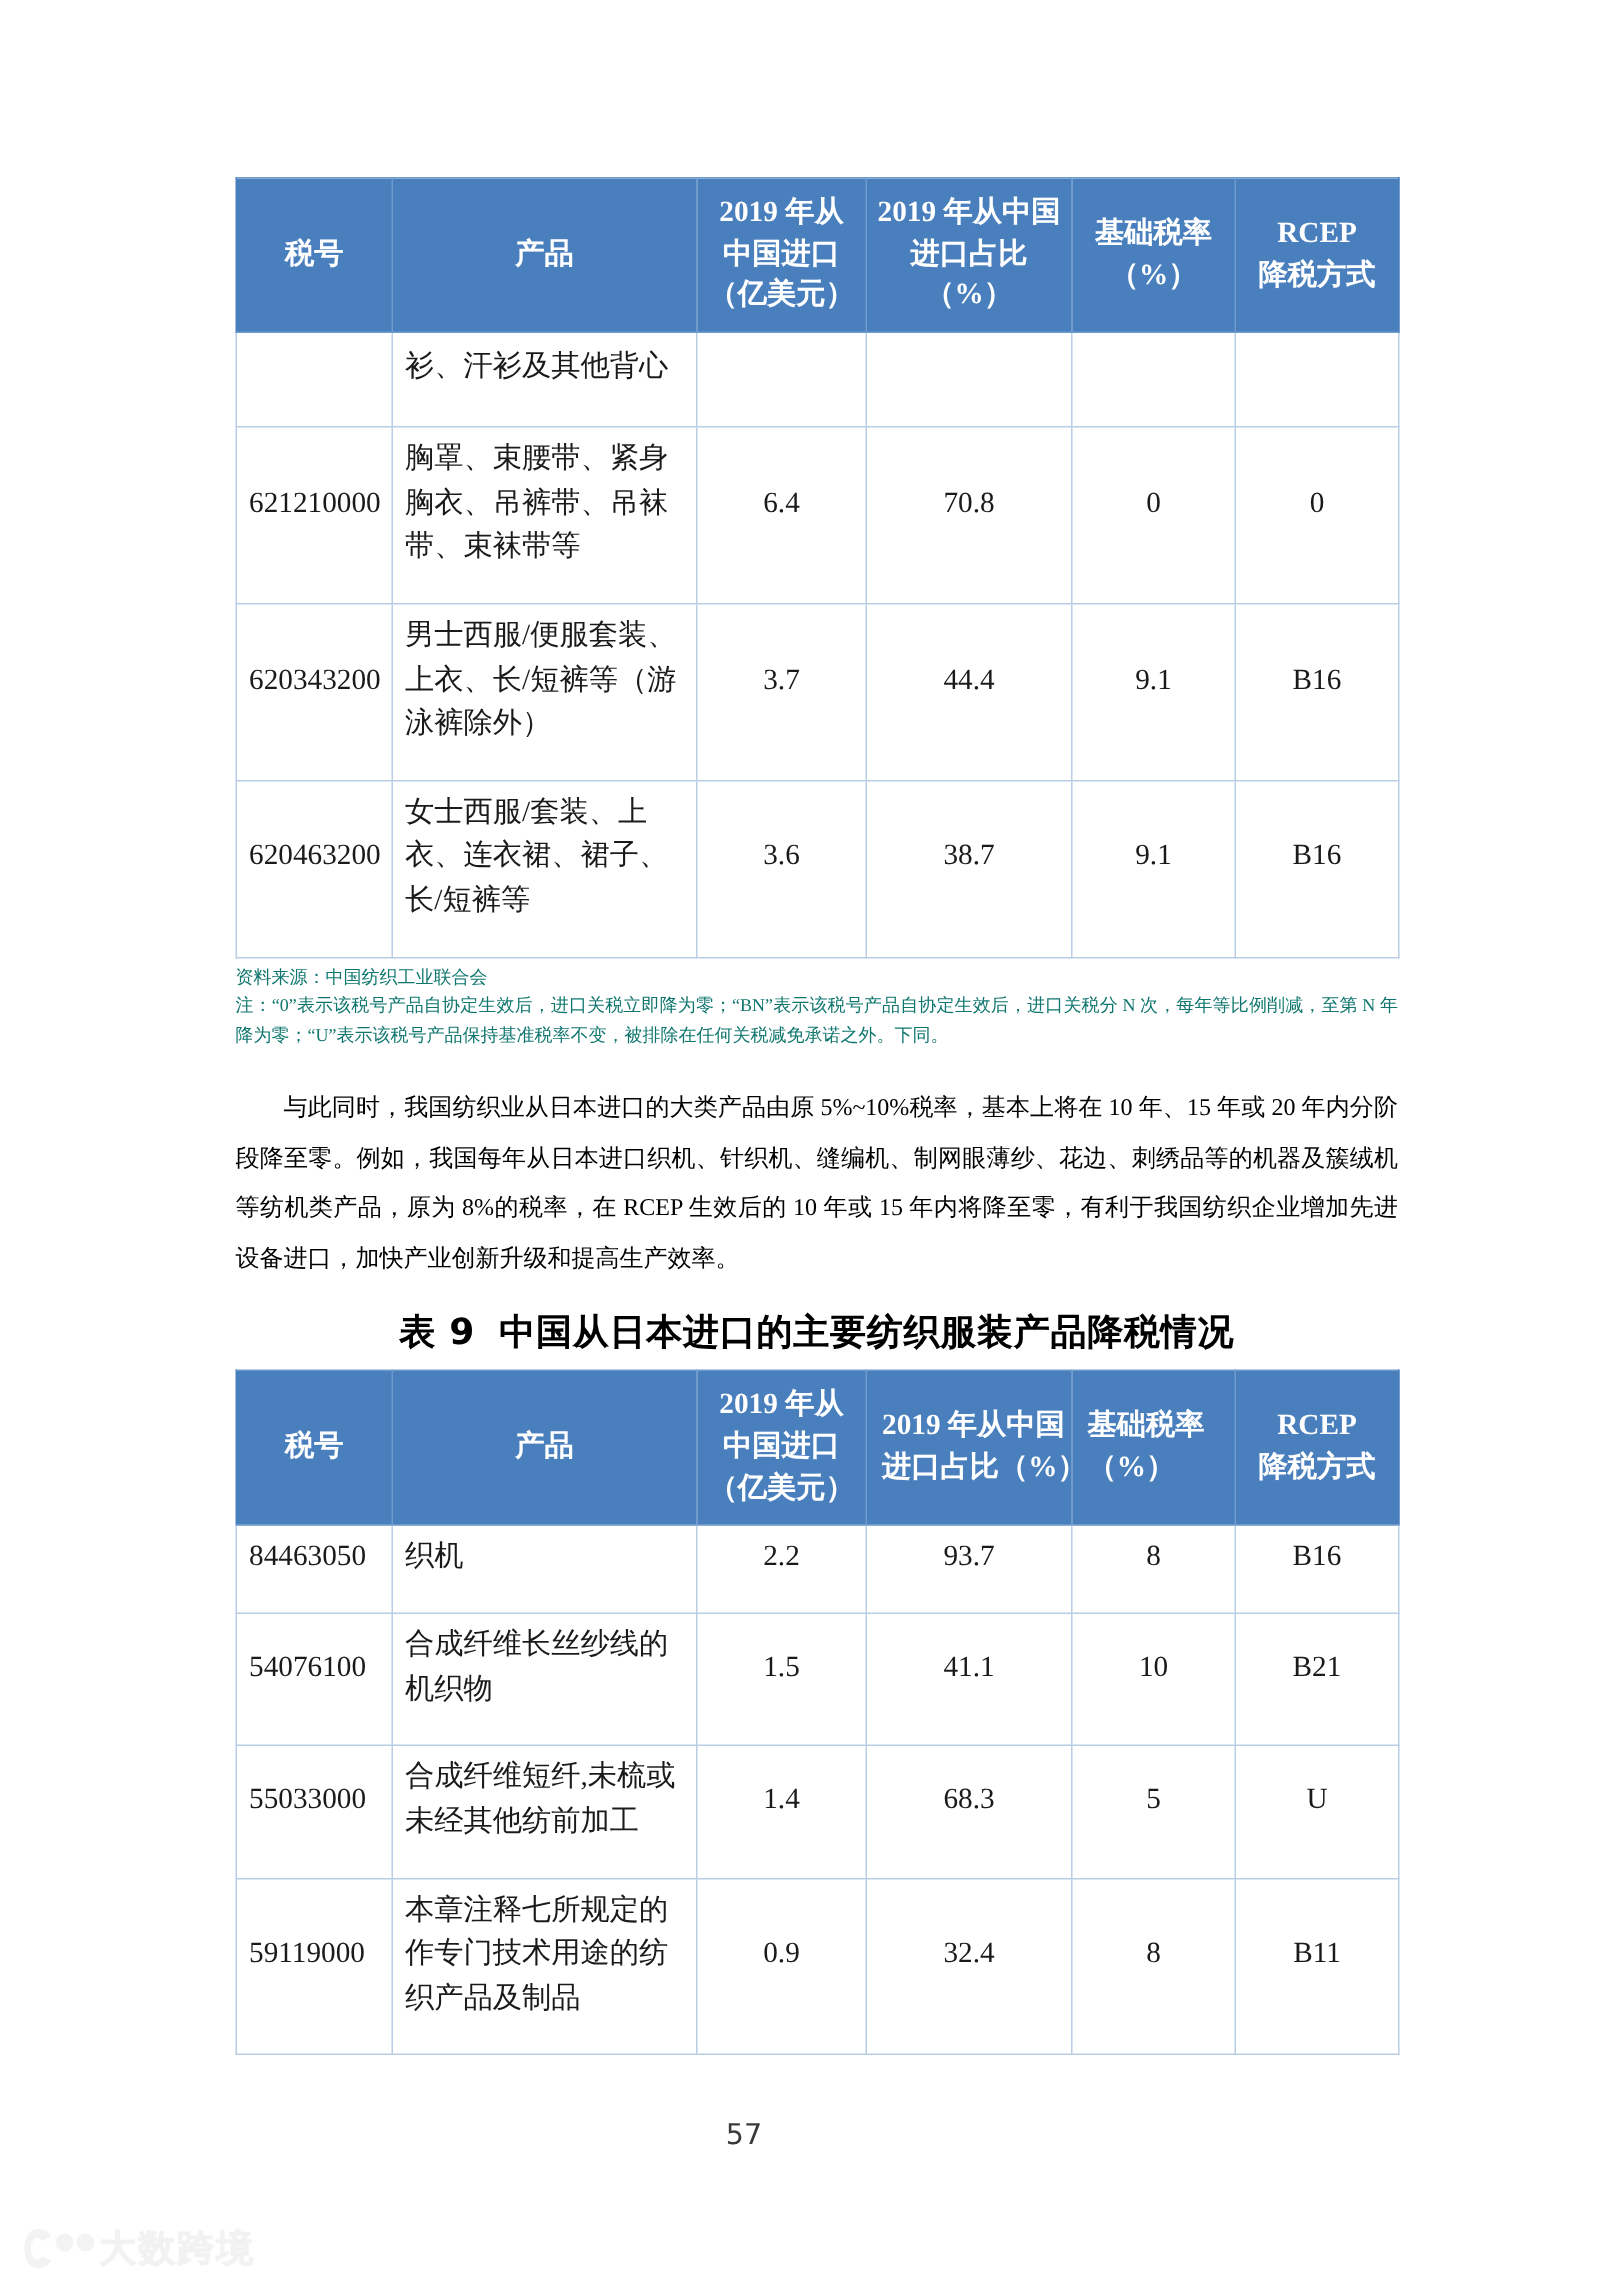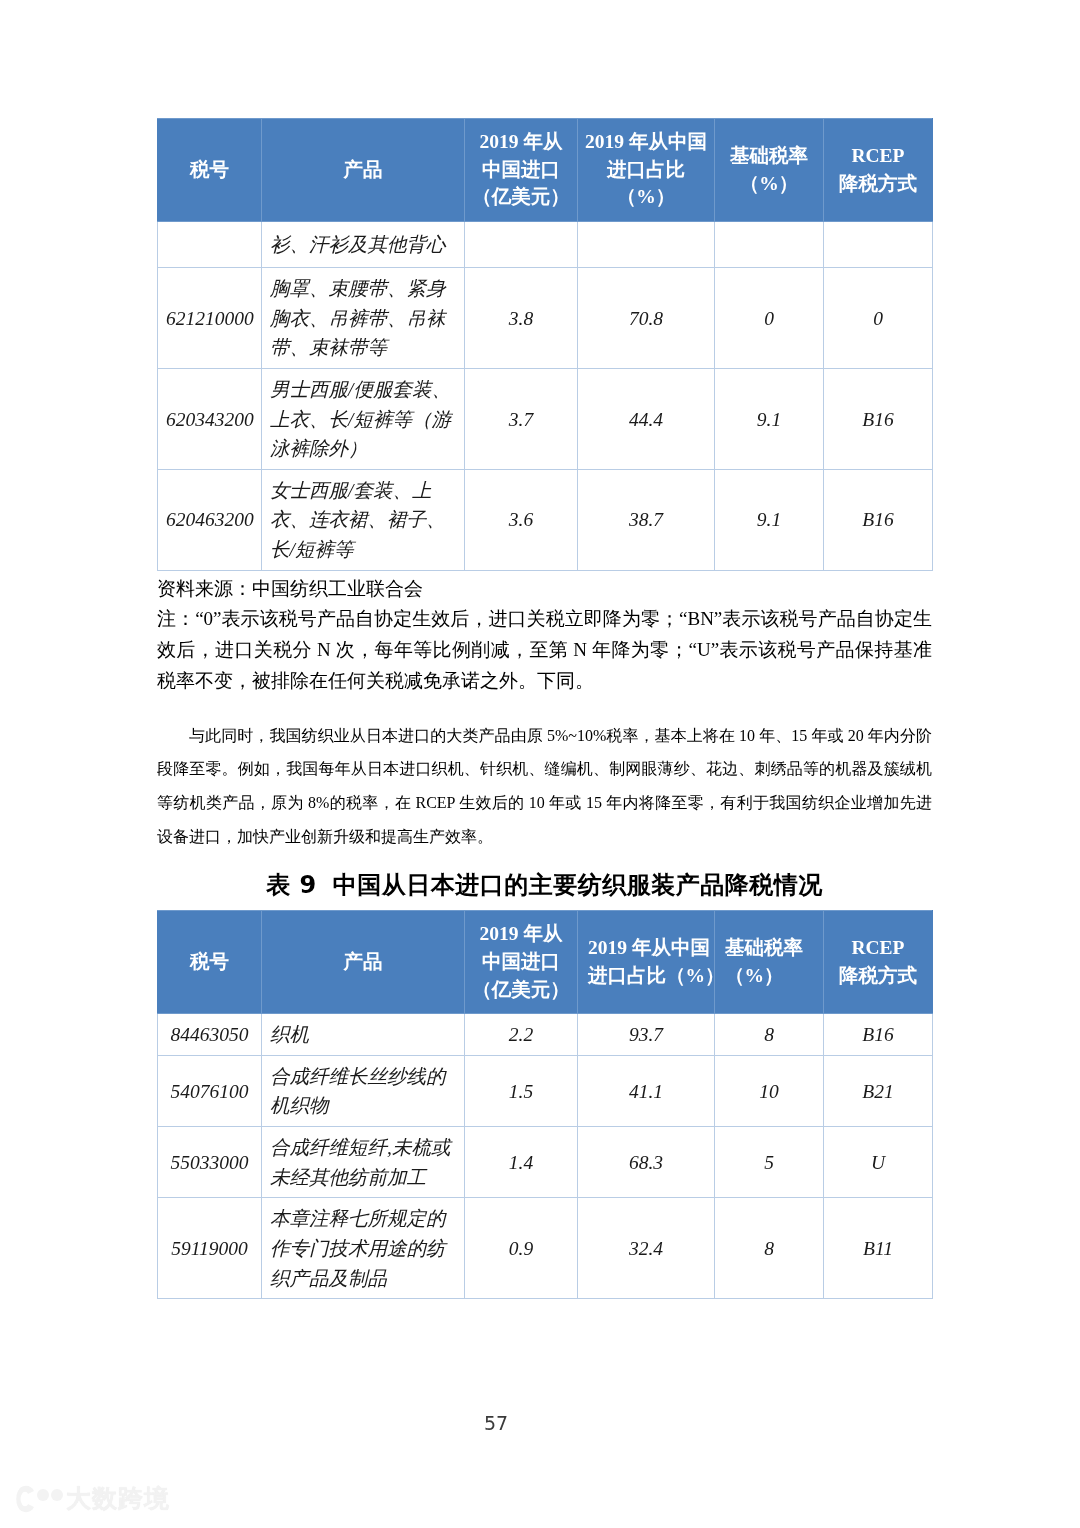--- a/index.html
+++ b/index.html
@@ -48,24 +48,23 @@
     border-color: #6f9acc;
   }
   table.doc-table thead tr th:first-child { border-left-color: #4a7fbd; }
   table.doc-table thead tr th:last-child  { border-right-color: #4a7fbd; }
 
   .th-line { display: block; white-space: nowrap; }
 
   table.doc-table tbody td {
     font-size: 19.5px;
     line-height: 1.52;
-    padding: 6px 8px 5px 8px;
-    font-style: italic;
-  }
-  td.c-code   { text-align: center; }
+    padding: 6px 8px 22px 8px;
+  }
+  td.c-code   { }
   td.c-prod   { text-align: left; }
   td.c-num    { text-align: center; }
 
   
   .t1 col.w-code { width: 104px; }
   .t1 col.w-prod { width: 203px; }
   .t1 col.w-imp  { width: 113px; }
   .t1 col.w-shr  { width: 137px; }
   .t1 col.w-base { width: 109px; }
   .t1 col.w-rcep { width: 109px; }
@@ -80,24 +79,24 @@
 
   .t2 thead th.h-share { text-align: left; padding-left: 10px; }
   .t2 thead th.h-base  { text-align: left; padding-left: 10px; }
 
   
   tr.cont-row td { height: 34px; }
 
   
   .notes {
     margin-top: 3px;
-    font-size: 19px;
+    font-size: 12px;
     line-height: 1.62;
     text-align: justify;
-    color: #000000;
+    color: #0f766e;
   }
   .notes p { margin: 0; }
 
   
   .body-para {
     margin-top: 22px;
     font-size: 16px;
     line-height: 2.1;
     text-align: justify;
     text-justify: inter-ideograph;
@@ -203,21 +202,21 @@
           <td class="c-code"></td>
           <td class="c-prod">衫、汗衫及其他背心</td>
           <td class="c-num"></td>
           <td class="c-num"></td>
           <td class="c-num"></td>
           <td class="c-num"></td>
         </tr>
         <tr>
           <td class="c-code">621210000</td>
           <td class="c-prod">胸罩、束腰带、紧身胸衣、吊裤带、吊袜带、束袜带等</td>
-          <td class="c-num">3.8</td>
+          <td class="c-num">6.4</td>
           <td class="c-num">70.8</td>
           <td class="c-num">0</td>
           <td class="c-num">0</td>
         </tr>
         <tr>
           <td class="c-code">620343200</td>
           <td class="c-prod">男士西服/便服套装、上衣、长/短裤等（游泳裤除外）</td>
           <td class="c-num">3.7</td>
           <td class="c-num">44.4</td>
           <td class="c-num">9.1</td>

